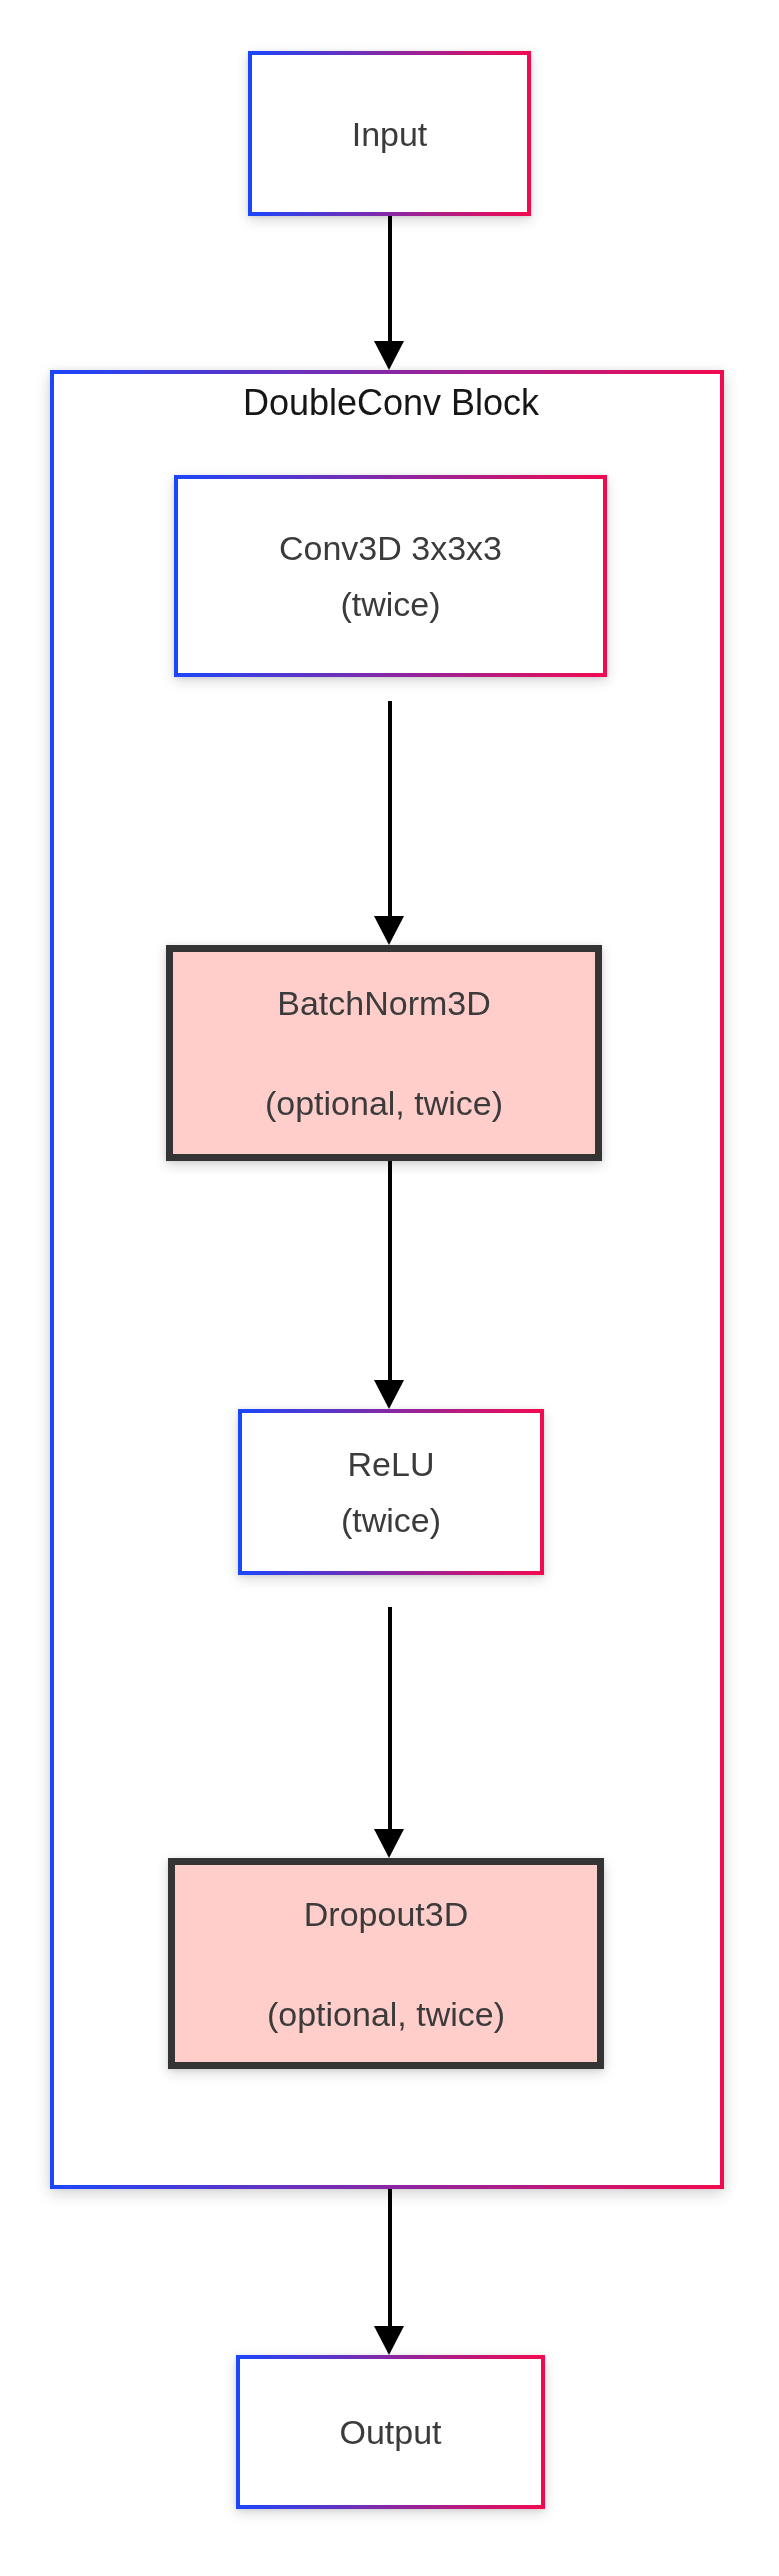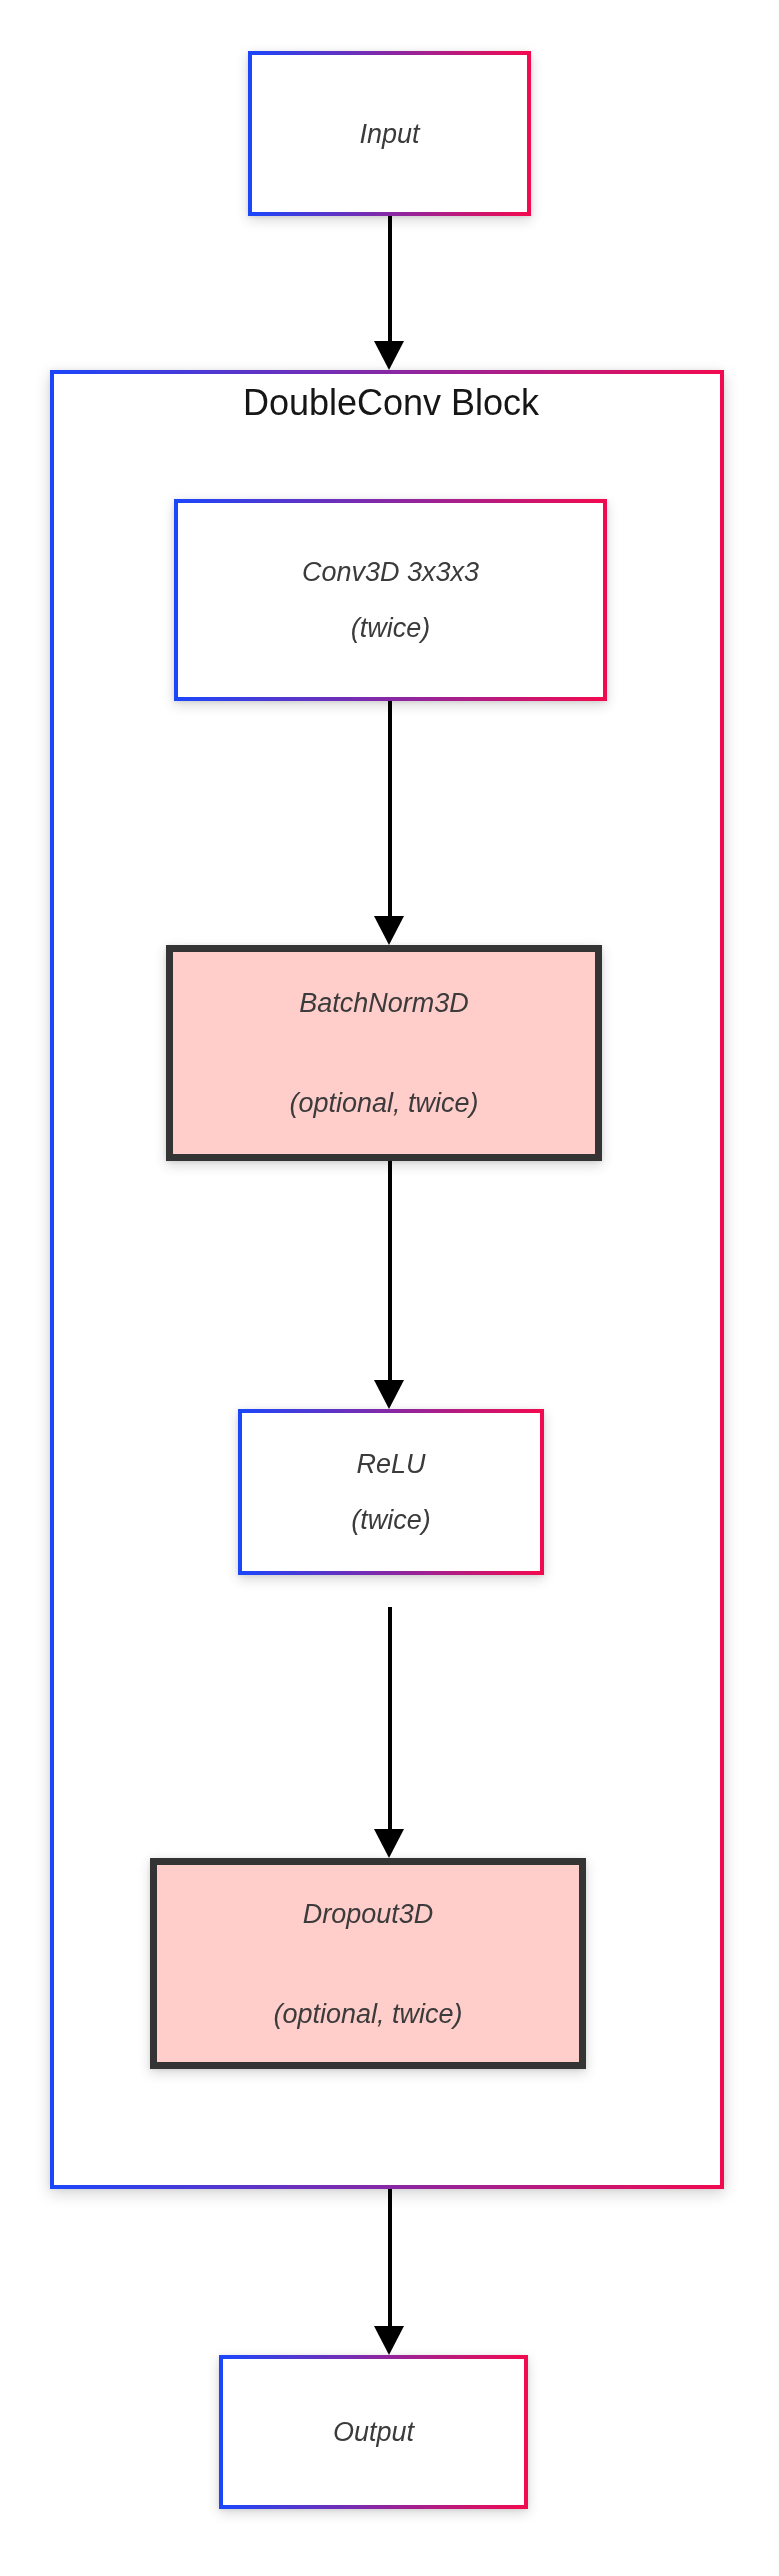--- a/index.html
+++ b/index.html
@@ -22,25 +22,24 @@
     overflow:hidden;
   }
   .node{
     position:absolute;
     box-sizing:border-box;
     display:flex;flex-direction:column;
     align-items:center;justify-content:center;
     text-align:center;
     background:var(--node-fill);
     color:var(--text);
-    font-size:27px;
+    font-size:34px;
     line-height:56px;
     z-index:2;
     box-shadow:0 4px 12px rgba(0,0,0,0.16), 0 0.7px 4px rgba(0,0,0,0.08);
-    font-style:italic;
   }
   .grad{
     border:4px solid;
     border-image:linear-gradient(90deg,var(--gradient-start),var(--gradient-end)) 1;
   }
   .grad-thick{
     border:4.7px solid;
     border-image:linear-gradient(90deg,var(--gradient-start),var(--gradient-end)) 1;
   }
   .highlight{
@@ -89,21 +88,21 @@
 
   <div class="arrow" style="left:374px;top:216px;height:154px;">
     <div class="shaft"></div>
     <div class="head"></div>
   </div>
 
   <div class="container-box grad-thick" style="left:50px;top:370px;width:674px;height:1819px;">
     <div class="container-title">DoubleConv Block</div>
   </div>
 
-  <div class="node grad" style="left:174px;top:499px;width:433px;height:202px;">
+  <div class="node grad" style="left:174px;top:475px;width:433px;height:202px;">
     <span class="lbl">Conv3D 3x3x3</span>
     <span class="lbl">(twice)</span>
   </div>
 
   <div class="arrow" style="left:374px;top:701px;height:244px;">
     <div class="shaft"></div>
     <div class="head"></div>
   </div>
 
   <div class="node highlight" style="left:166px;top:945px;width:436px;height:216px;">
@@ -119,28 +118,28 @@
   <div class="node grad" style="left:238px;top:1409px;width:306px;height:166px;">
     <span class="lbl">ReLU</span>
     <span class="lbl">(twice)</span>
   </div>
 
   <div class="arrow" style="left:374px;top:1607px;height:251px;">
     <div class="shaft"></div>
     <div class="head"></div>
   </div>
 
-  <div class="node highlight" style="left:150px;top:1858px;width:436px;height:211px;text-align:center;">
+  <div class="node highlight" style="left:168px;top:1858px;width:436px;height:211px;text-align:center;">
     <span class="lbl">Dropout3D</span>
     <span class="lbl">(optional, twice)</span>
   </div>
 
   <div class="arrow" style="left:374px;top:2189px;height:166px;">
     <div class="shaft"></div>
     <div class="head"></div>
   </div>
 
-  <div class="node grad" style="left:219px;top:2355px;width:309px;height:154px;">
+  <div class="node grad" style="left:236px;top:2355px;width:309px;height:154px;">
     <span class="lbl">Output</span>
   </div>
 
 </div>
 
 
 </body></html>

